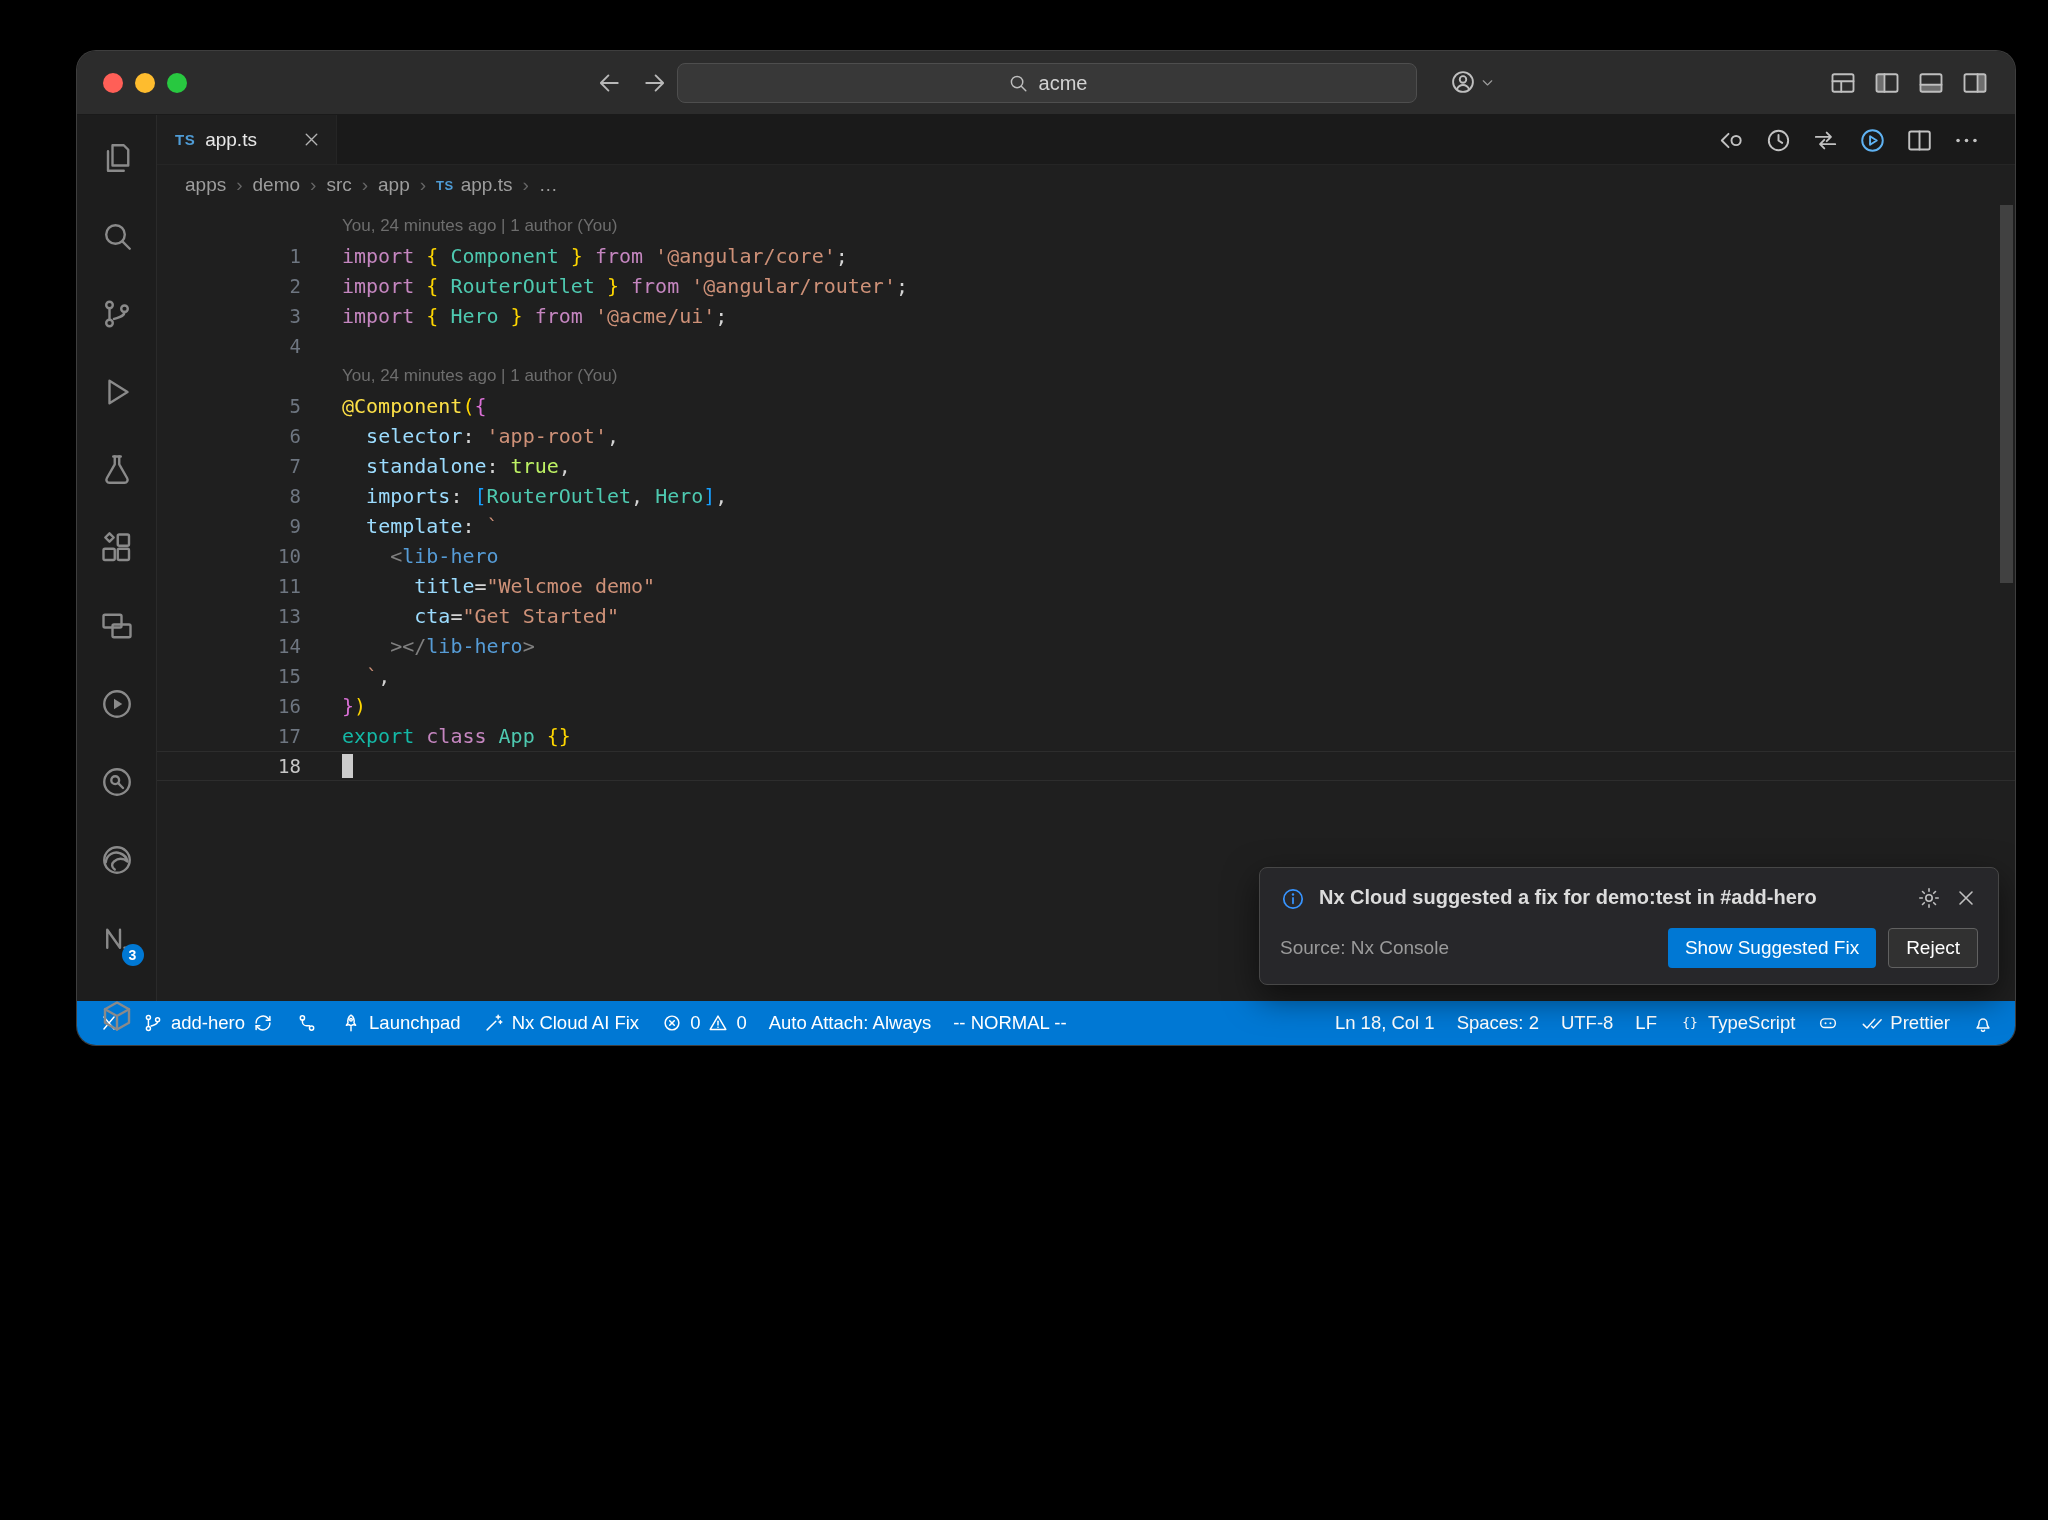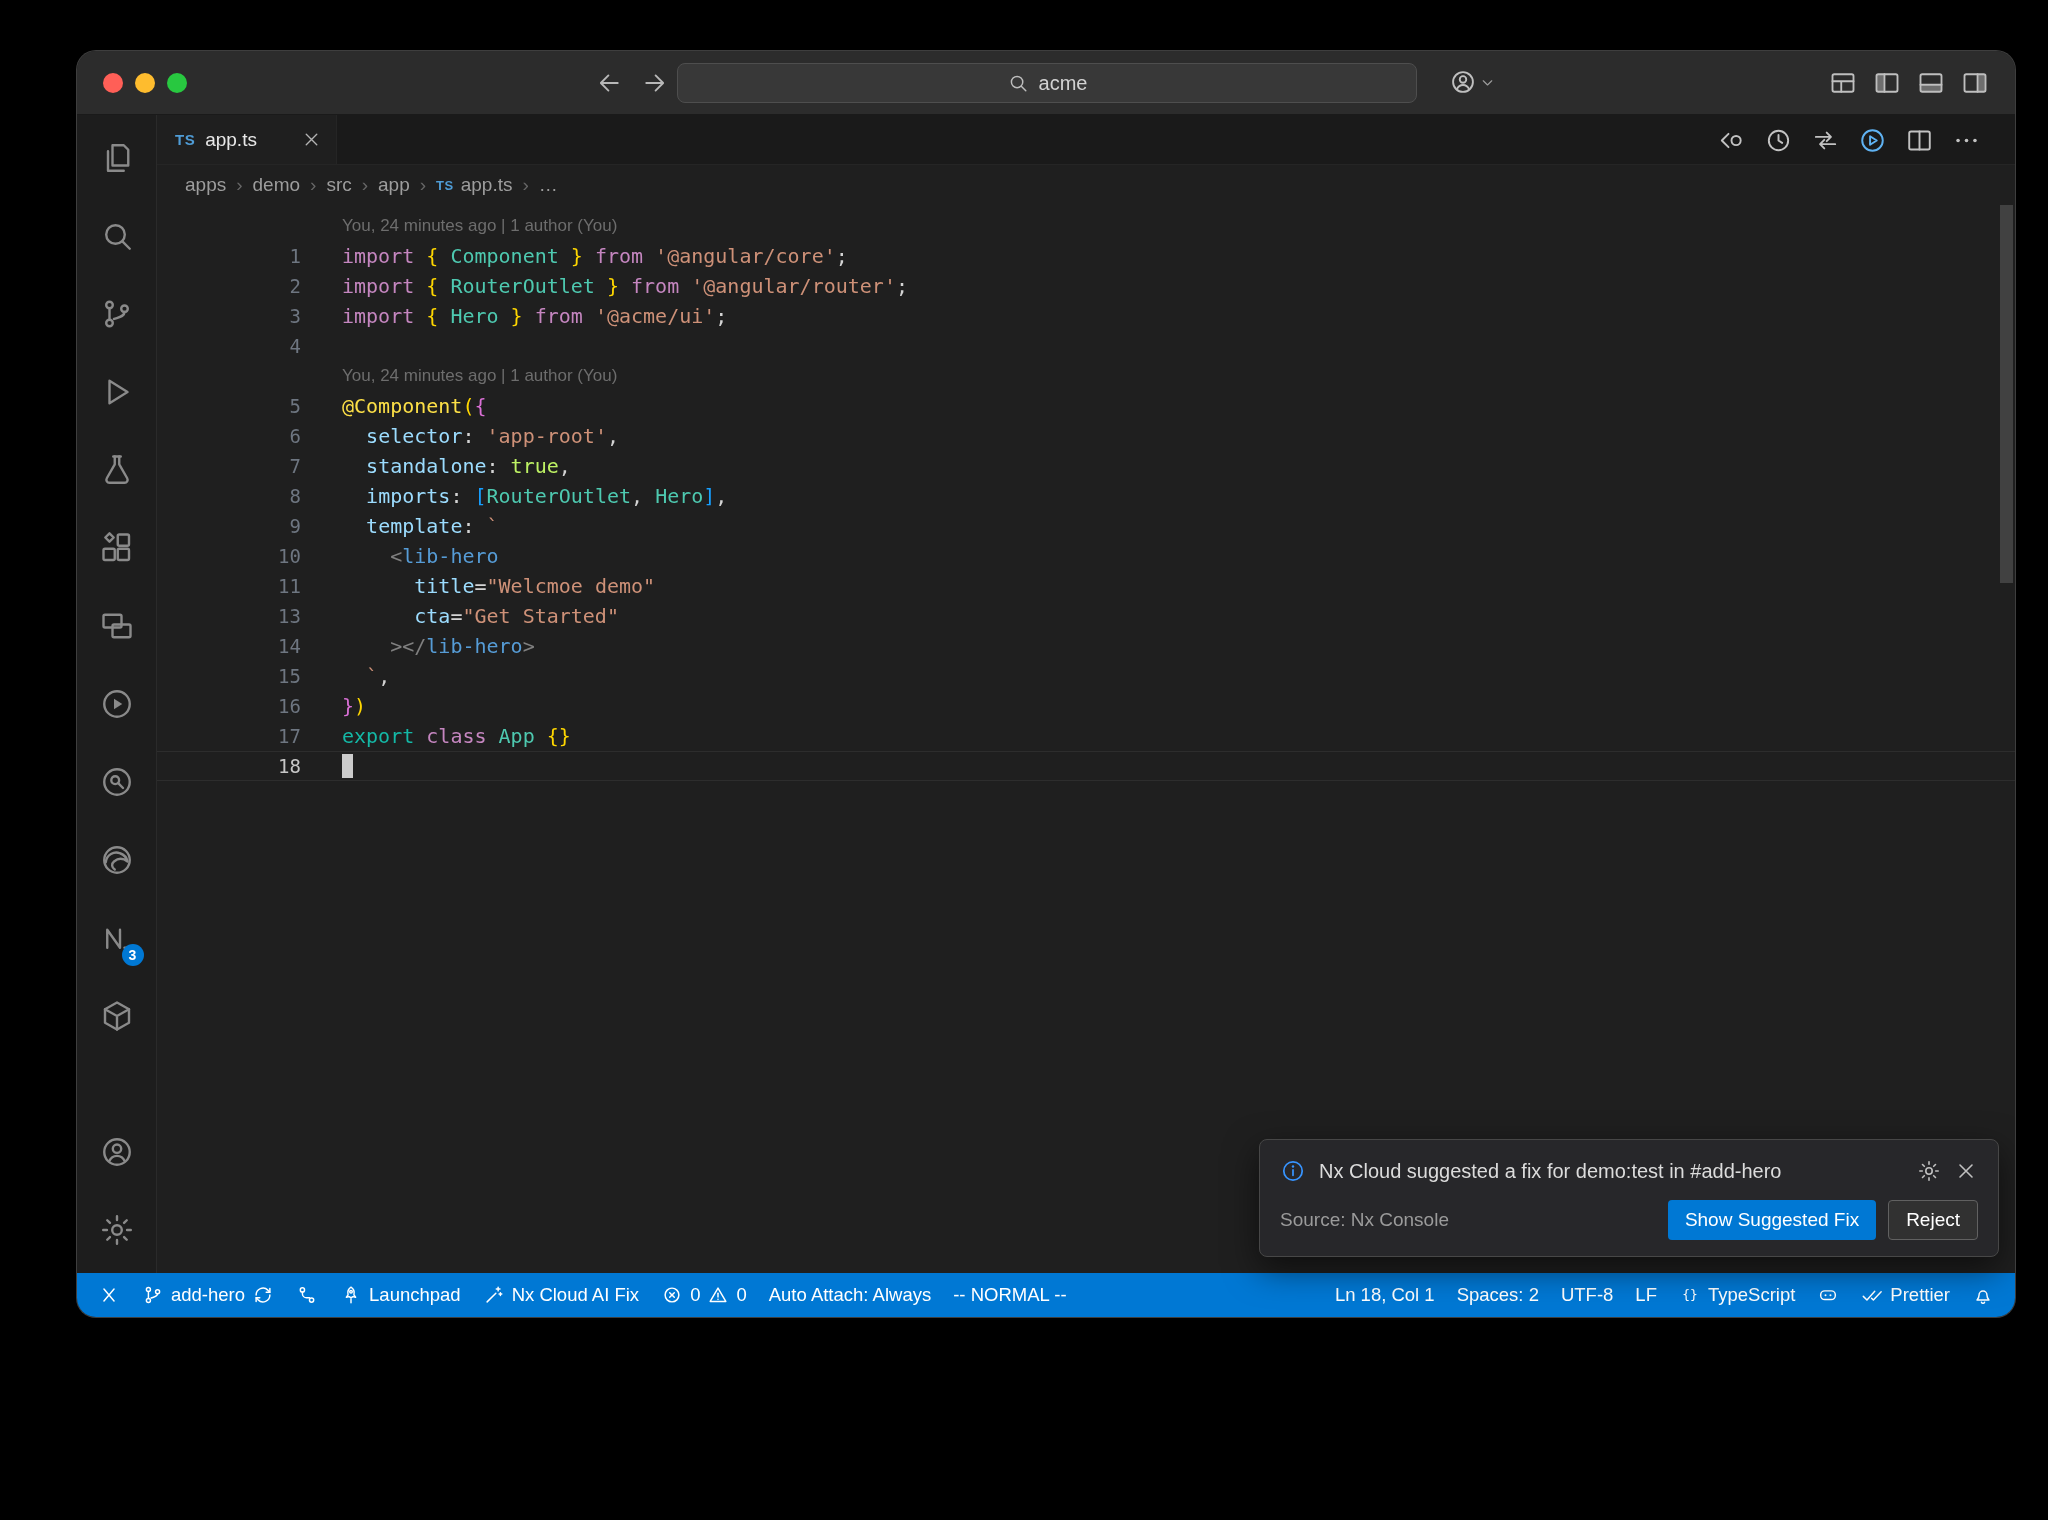--- a/index.html
+++ b/index.html
@@ -1,19 +1,19 @@
 <!DOCTYPE html>
 <html style="--accent: #0078d4; --statusbar-bg: #0078d4; --info: #3794ff;"><head>
 <meta charset="utf-8">
 <style>
   html,body{margin:0;padding:0;background:#000;overflow:hidden;}
   body{width:2048px;height:1520px;position:relative;font-family:"Liberation Sans",sans-serif;color:#ccc;}
   *{box-sizing:border-box;}
 
-  .window{position:absolute;left:76px;top:50px;width:1940px;height:1268px;background:#1f1f1f;
+  .window{position:absolute;left:76px;top:50px;width:1940px;height:996px;background:#1f1f1f;
     border-radius:20px;overflow:hidden;border:1px solid rgba(255,255,255,.14);
     box-shadow:0 40px 100px rgba(0,0,0,.85);display:flex;flex-direction:column;}
 
   
   .titlebar{height:64px;flex:none;background:#2c2c2c;position:relative;display:flex;align-items:center;border-bottom:1px solid #1a1a1a;}
   .lights{display:flex;gap:12px;margin-left:26px;}
   .light{width:20px;height:20px;border-radius:50%;}
   .light.red{background:#ff5f57}.light.yellow{background:#febc2e}.light.green{background:#28c840}
   .nav-btn{position:absolute;top:18px;width:28px;height:28px;color:#b8b8b8;}
   #nav-back{left:518px}#nav-fwd{left:564px}
@@ -64,21 +64,21 @@
   
   .statusbar{height:44px;flex:none;background:var(--statusbar-bg,#0078d4);display:flex;align-items:center;color:#fff;font-size:18.5px;padding:0 10px;}
   .sb-item{display:flex;align-items:center;gap:7px;padding:0 11px;height:100%;white-space:nowrap;}
   .sb-item [data-icon]{width:22px;height:22px;}
   .sb-left{display:flex;height:100%;}
   .sb-right{margin-left:auto;display:flex;height:100%;}
 
   
   .toast{position:absolute;right:16px;bottom:60px;width:740px;background:#27272a;border:1px solid #474747;border-radius:8px;
     box-shadow:0 12px 34px rgba(0,0,0,.55);padding:18px 20px 16px;}
-  .toast-head{display:flex;align-items:center;gap:13px;color:#dcdcdc;font-size:20px;}
+  .toast-head{display:flex;align-items:flex-start;gap:13px;color:#dcdcdc;font-size:20px;font-weight:bold;}
   .toast-head .info{width:26px;height:26px;color:var(--info,#3794ff);}
   .toast-head .spacer{flex:1;}
   .toast-head .tgear,.toast-head .tclose{width:24px;height:24px;color:#c0c0c0;}
   .toast-foot{display:flex;align-items:center;margin-top:16px;}
   .toast-source{color:#9b9b9b;font-size:19px;}
   .toast-btns{margin-left:auto;display:flex;gap:12px;}
   .btn-primary{background:var(--accent,#0078d4);color:#fff;font-size:19px;padding:9px 17px;border-radius:4px;}
   .btn-secondary{background:#313131;border:1px solid #616161;color:#fff;font-size:19px;padding:8px 17px;border-radius:4px;}
 </style>
 </head>

